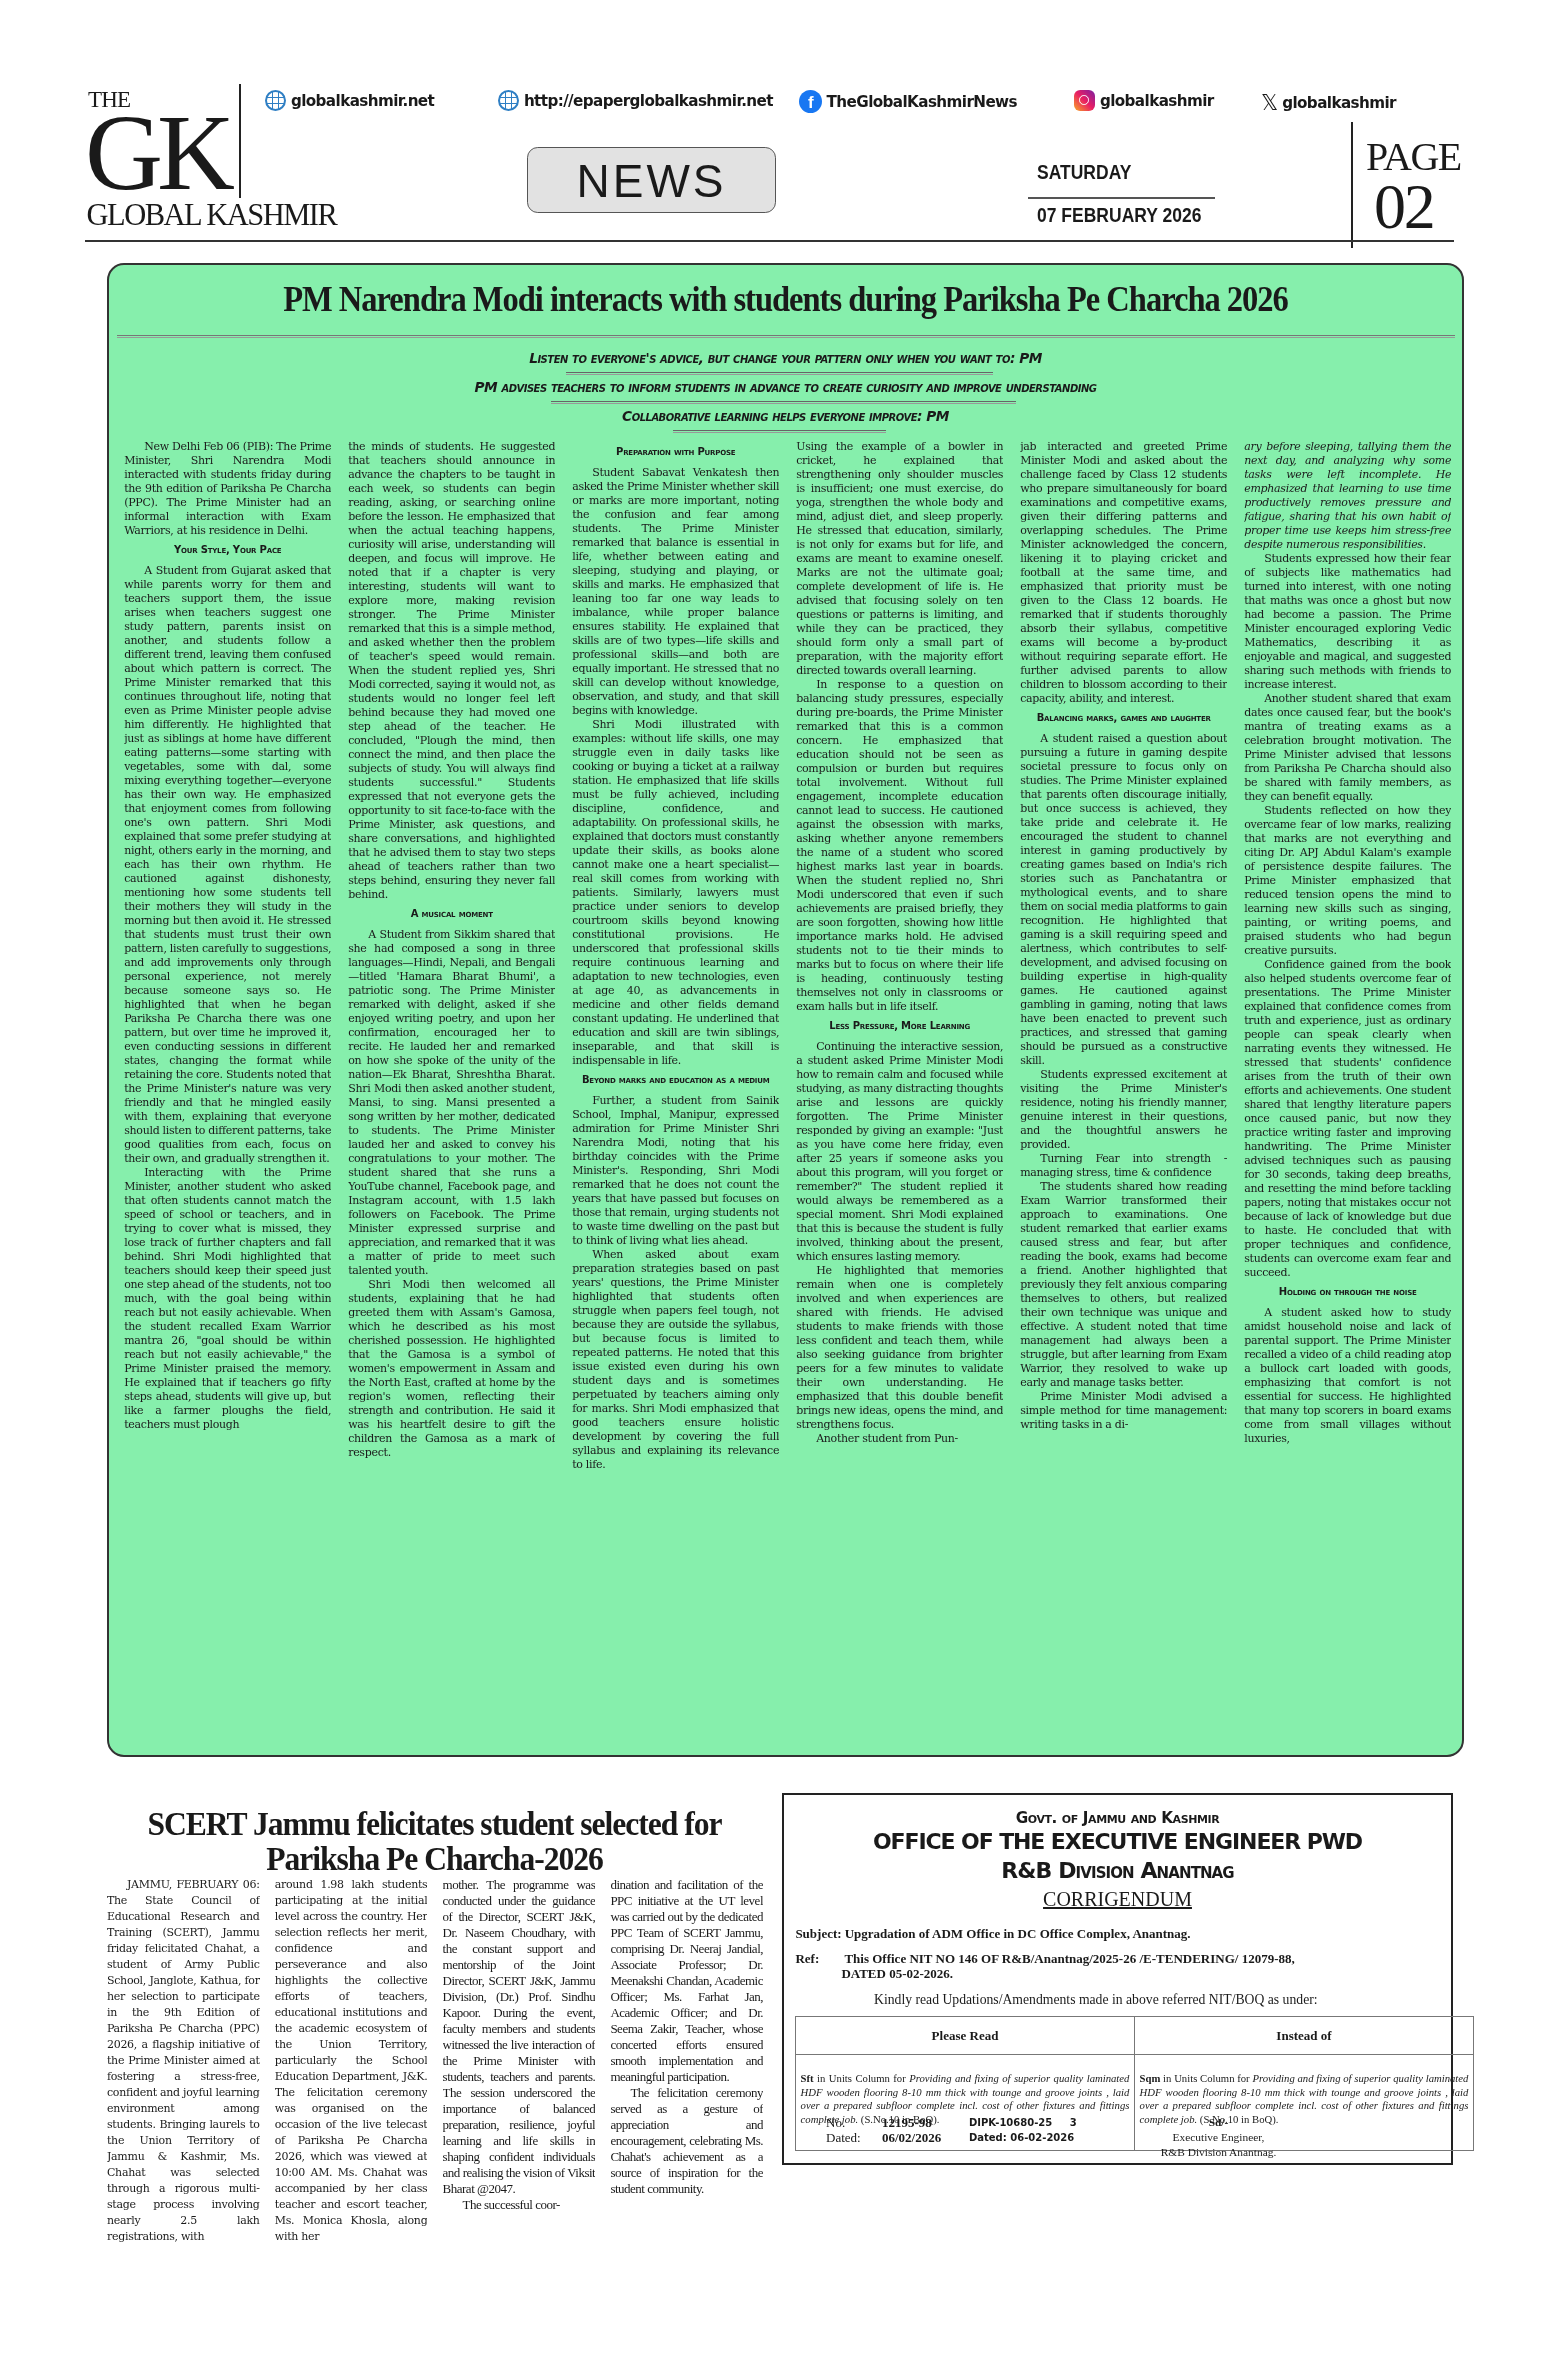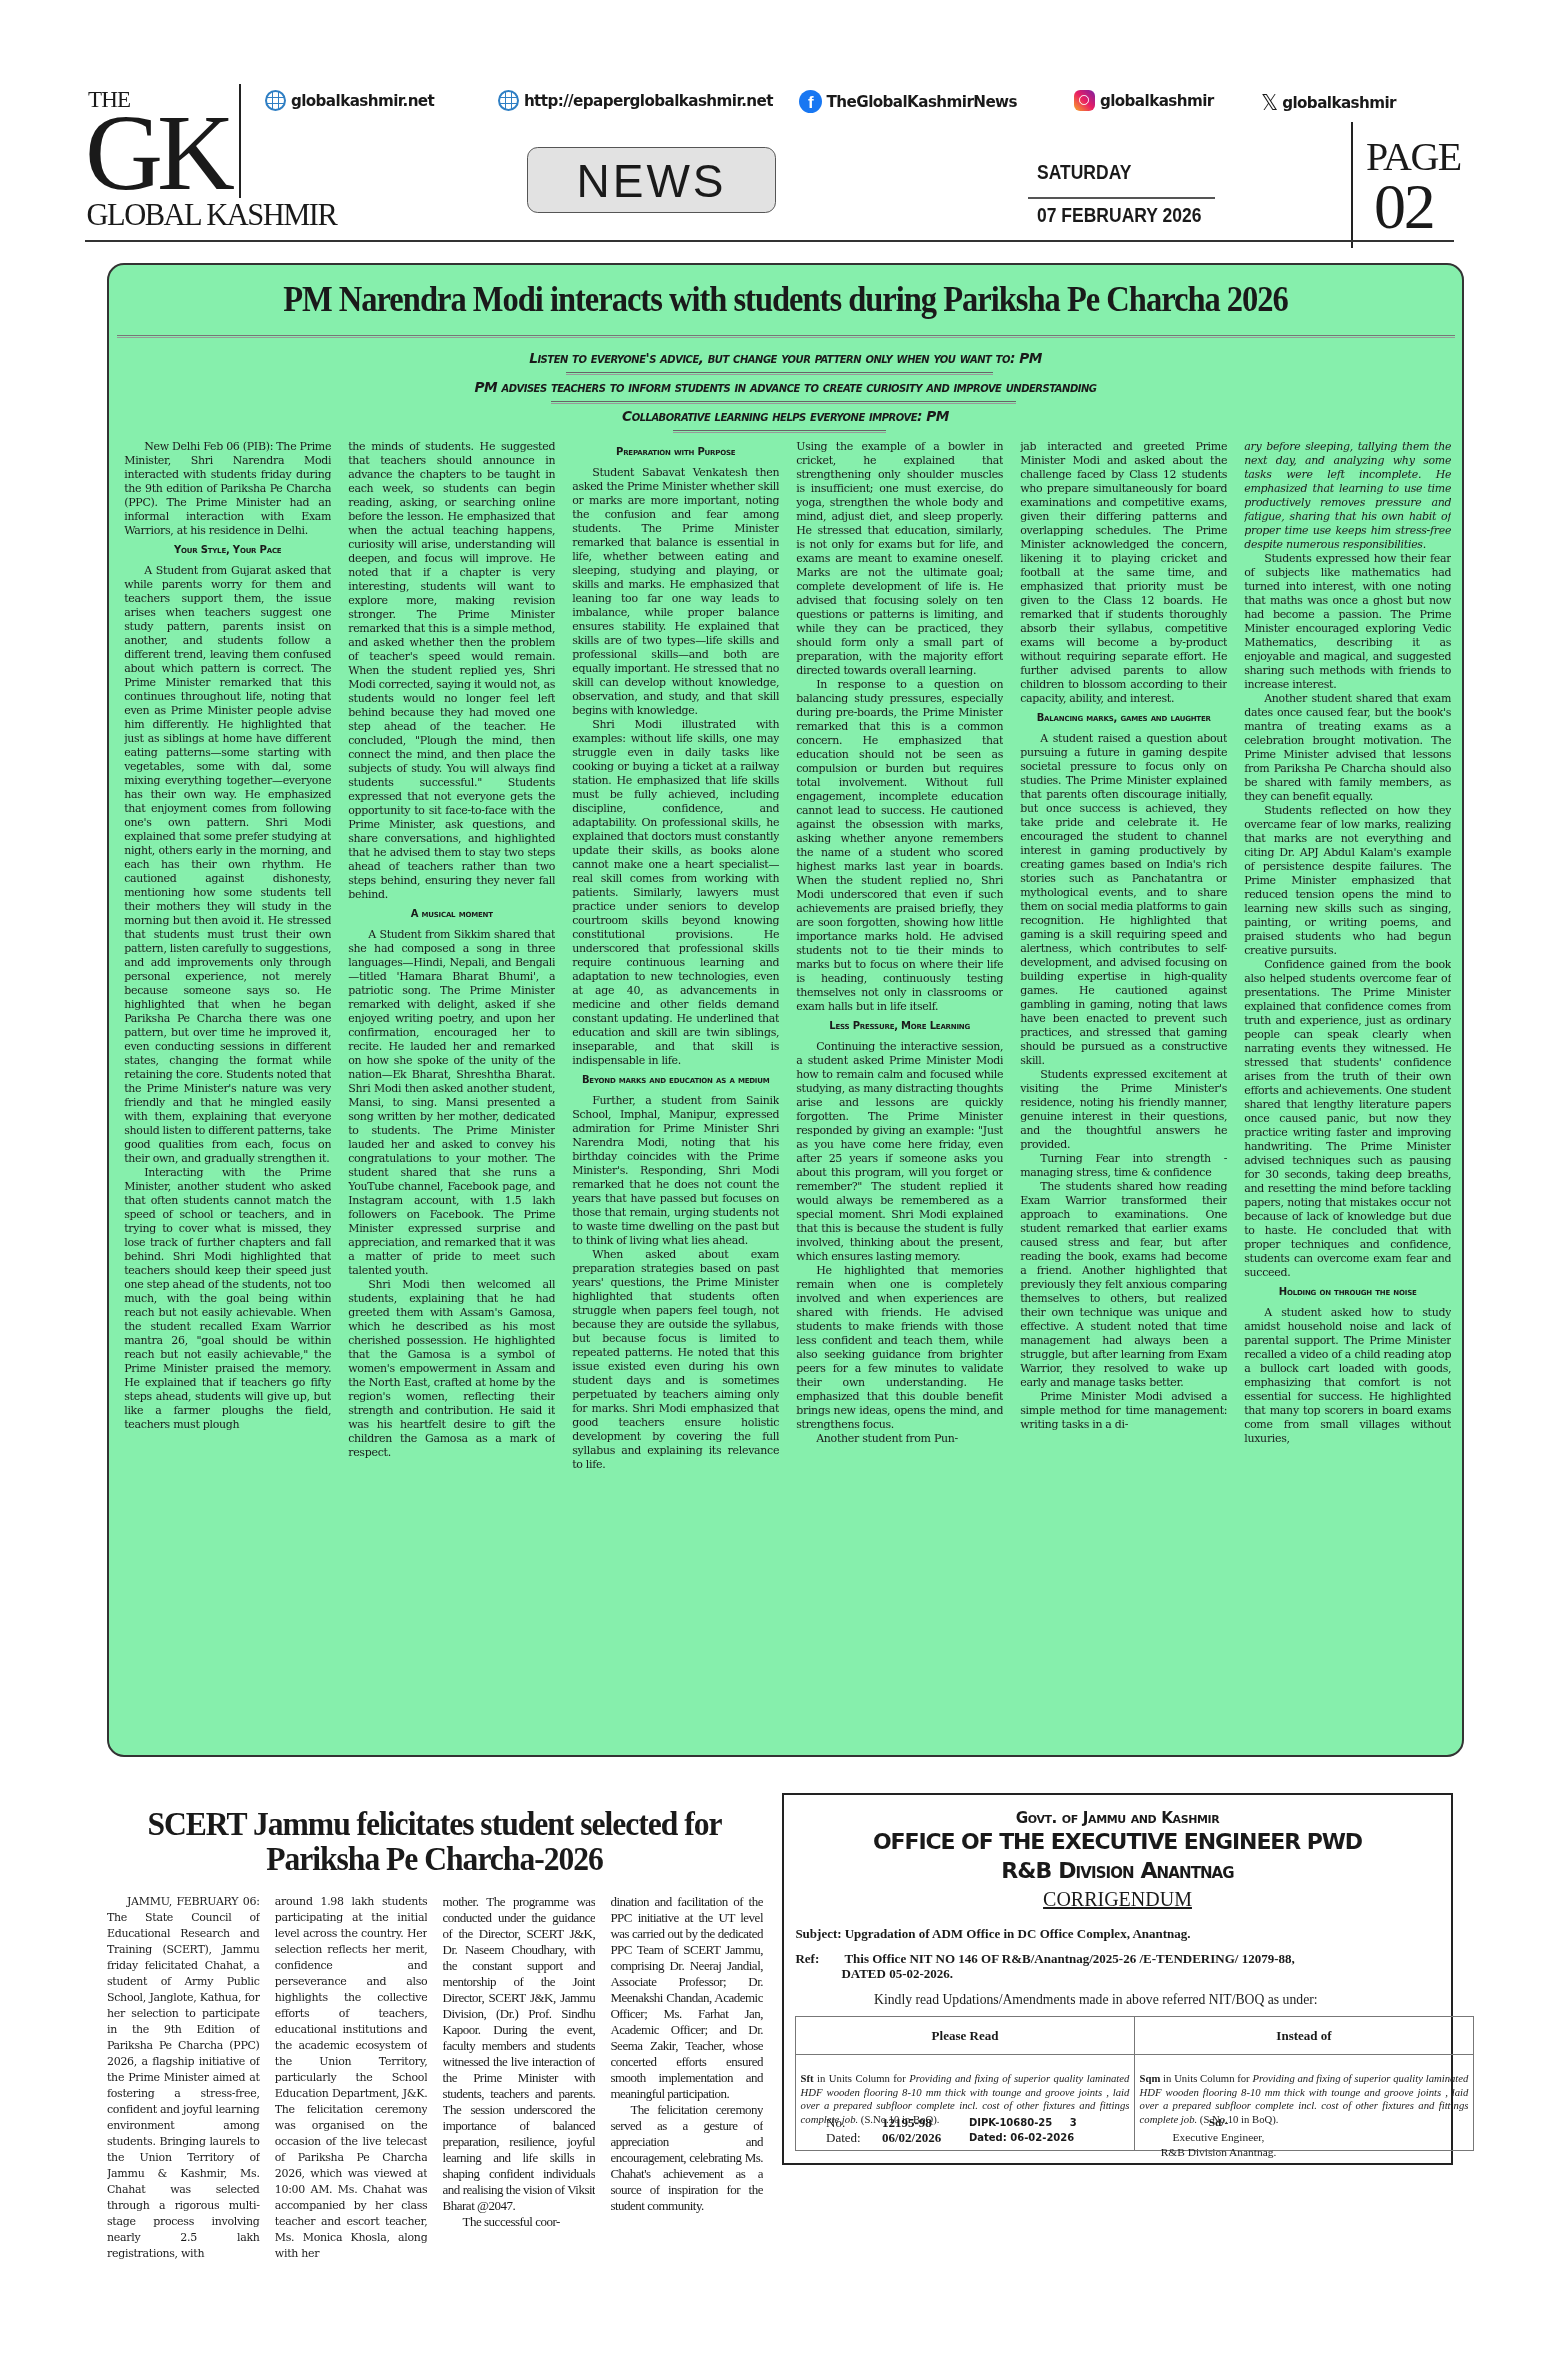--- a/index.html
+++ b/index.html
@@ -35,21 +35,21 @@
   .deck-rule { position: absolute; height: 3px; border-top: 1.5px solid #666; border-bottom: 0.8px solid #999; }
 
   .cols { position: absolute; left: 15.2px; top: 175px; width: 1327px; height: 1304px; display: flex; gap: 17px; }
   .col { flex: 1; font-family: "DejaVu Serif", serif; font-size: 11px; line-height: 14px; text-align: justify; hyphens: auto; overflow: hidden; letter-spacing: -0.3px; }
   .col p { text-indent: 20px; }
   .subhead { text-align: center; font-family: "DejaVu Sans", sans-serif; font-weight: bold; font-variant: small-caps; font-size: 10px; letter-spacing: -0.2px; margin: 4.6px 0 7.6px; text-indent: 0 !important; }
 
   
   .sc-title { position: absolute; left: 99px; top: 1806px; width: 671px; text-align: center; font-family: "Liberation Serif", serif; font-weight: bold; font-size: 34px; line-height: 35px; letter-spacing: -1.1px; transform: scaleX(0.93); }
   .sc-cols { position: absolute; left: 107px; top: 1877px; width: 656px; height: 488px; display: flex; gap: 15.2px; }
-  .sc-col { flex: 1; font-family: "DejaVu Serif", serif; font-size: 11px; line-height: 16px; text-align: justify; overflow: hidden; letter-spacing: -0.3px; margin-top: 17px; }
+  .sc-col { flex: 1; font-family: "DejaVu Serif", serif; font-size: 11px; line-height: 16px; text-align: justify; overflow: hidden; letter-spacing: -0.3px; }
   .sc-col p { text-indent: 20px; }
   .sc-col.cond { font-family: "Liberation Serif", serif; font-size: 13px; letter-spacing: -0.5px; }
 
   
   .ad { position: absolute; left: 782px; top: 1793px; width: 671px; height: 372px; border: 2.3px solid #222; background: #fff; padding-left: 36px; }
   .ad-l1 { position: absolute; left: 0; top: 13.7px; width: 100%; text-align: center; font-family: "DejaVu Sans", sans-serif; font-weight: bold; font-size: 15.2px; font-variant: small-caps; letter-spacing: -0.4px; }
   .ad-l2 { position: absolute; left: 0; top: 34px; width: 100%; text-align: center; font-family: "DejaVu Sans", sans-serif; font-weight: bold; font-size: 22px; letter-spacing: -1.1px; }
   .ad-l3 { position: absolute; left: 0; top: 63px; width: 100%; text-align: center; font-family: "DejaVu Sans", sans-serif; font-weight: bold; font-size: 22px; font-variant: small-caps; letter-spacing: -0.9px; }
   .ad-l4 { position: absolute; left: 0; top: 93px; width: 100%; text-align: center; font-family: "Liberation Serif", serif; font-size: 20px; text-decoration: underline; }
   .ad-row { position: absolute; left: 11.4px; font-family: "Liberation Serif", serif; font-weight: bold; font-size: 13px; }

